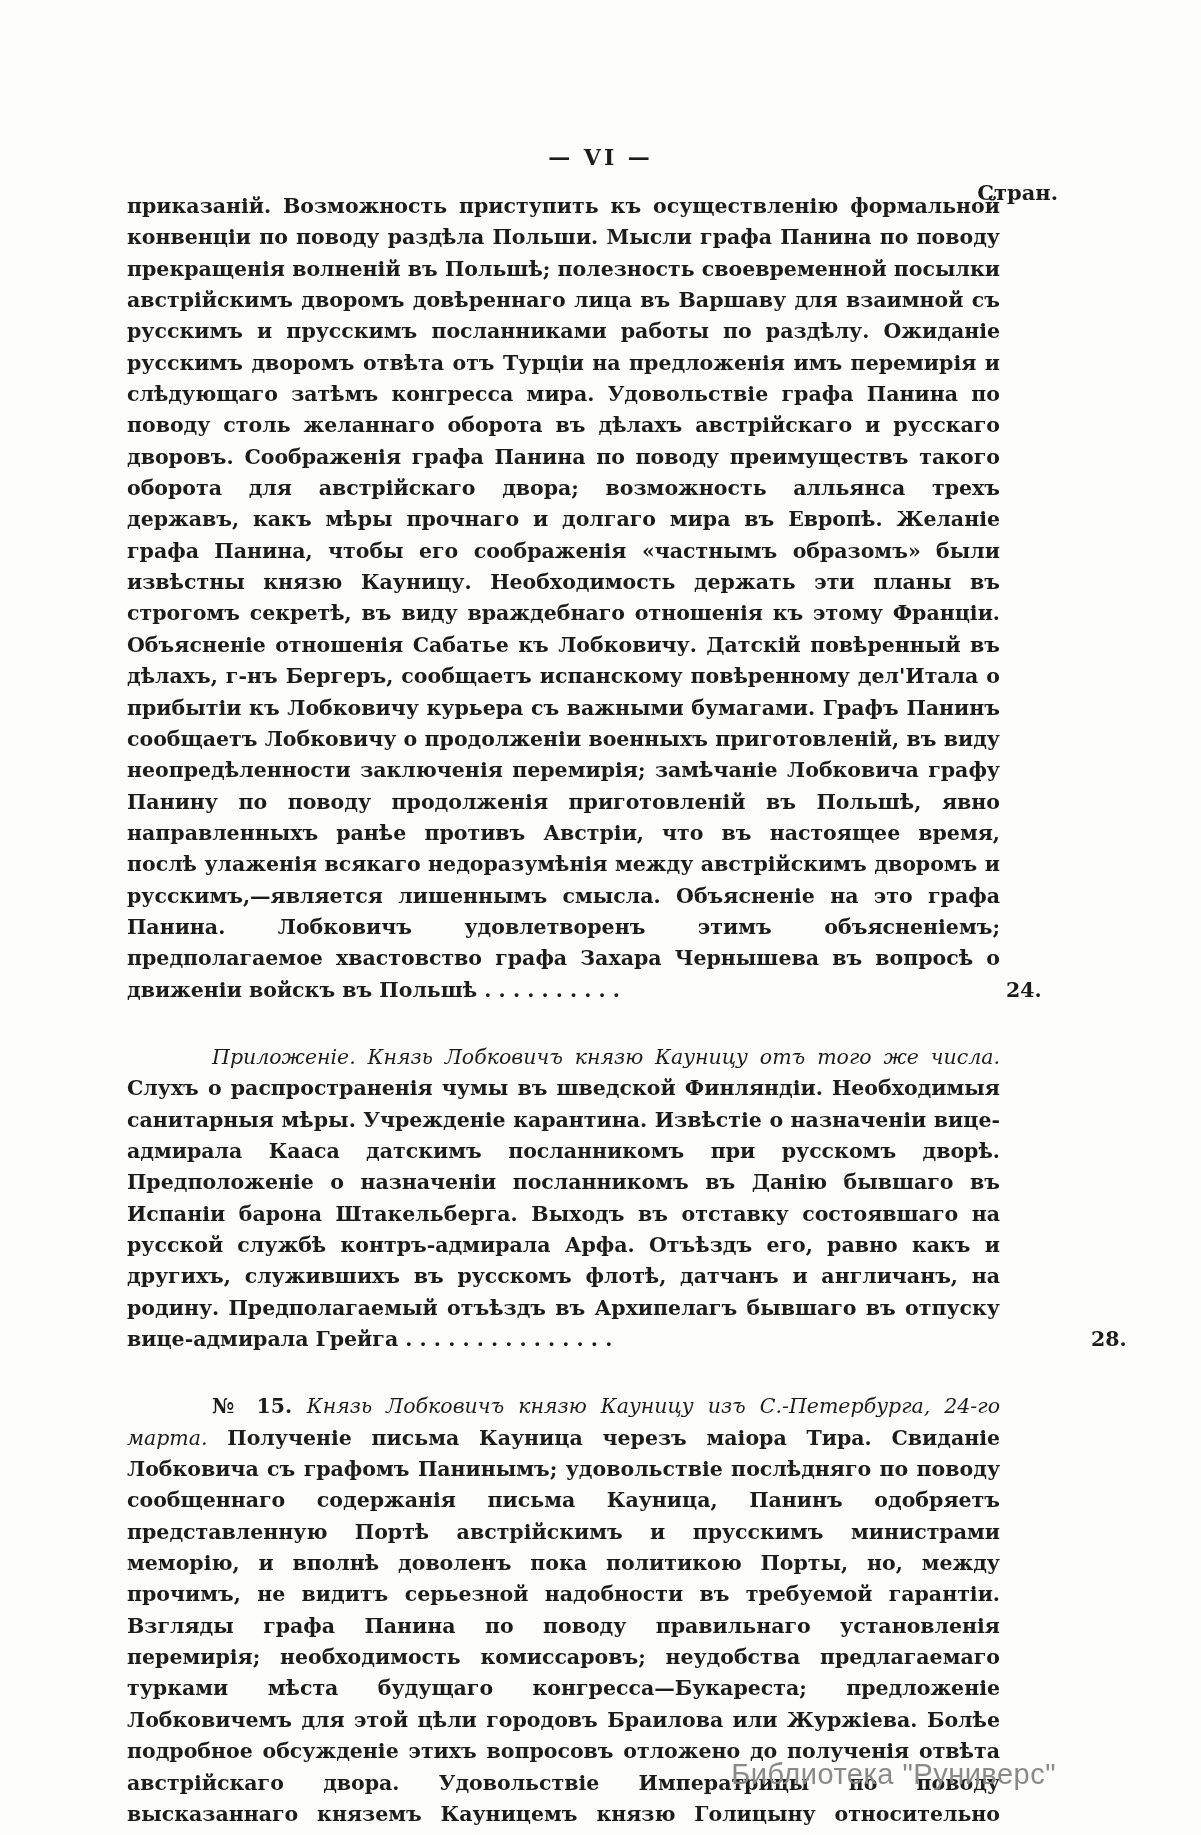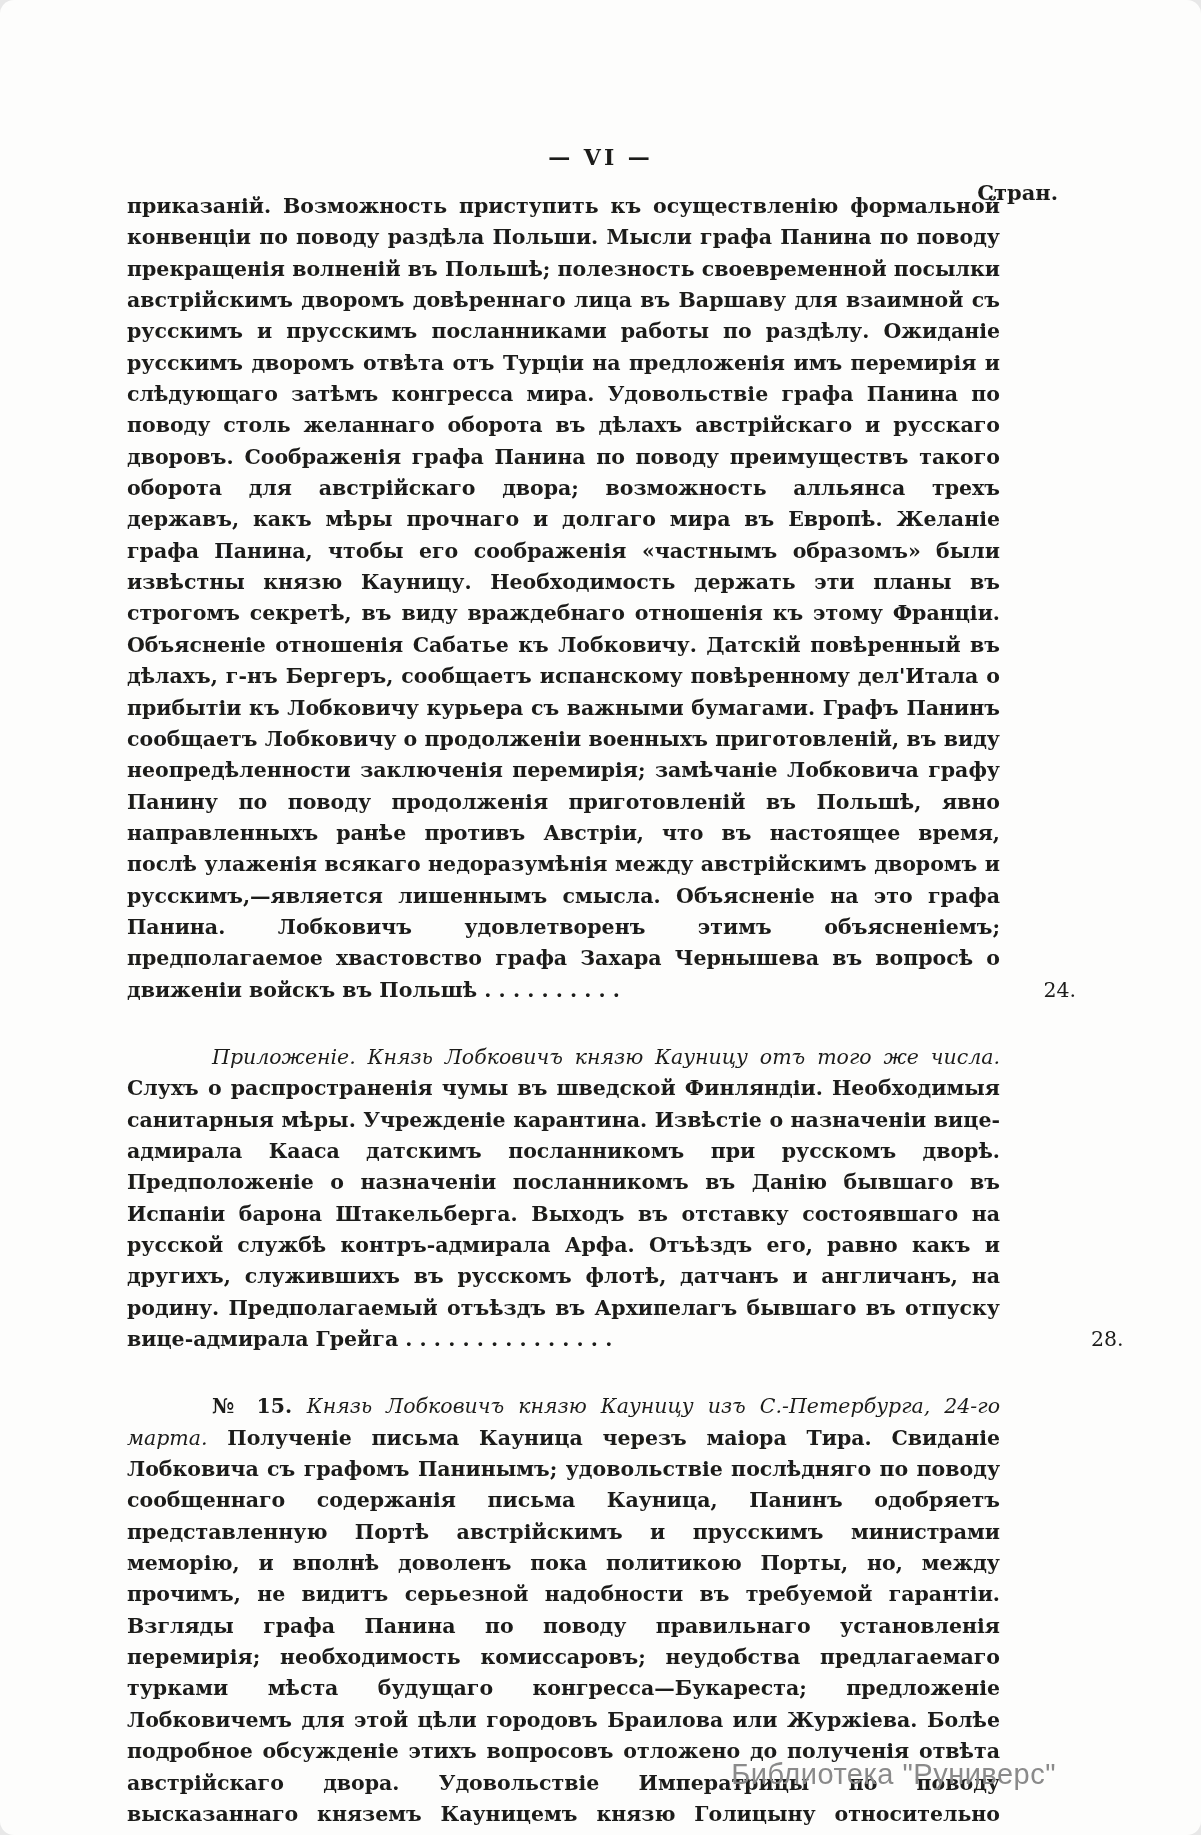--- a/index.html
+++ b/index.html
@@ -4,21 +4,20 @@
 <style>
   html,body { margin:0; padding:0; background:#e8e8e8; }
   .page {
     position:relative;
     width:1201px; height:1835px;
     margin:0 auto;
     background:#fdfdfc;
     color:#1c1c1a;
     font-family:"DejaVu Serif", serif;
     overflow:hidden;
-    border-radius:14px;
   }
   .page-header {
     position:absolute; top:144px; left:0; width:1201px;
     text-align:center;
     font-size:22px; font-weight:bold; letter-spacing:3px;
     white-space:pre;
   }
   .column-label {
     position:absolute; top:180px; left:0; width:1058px;
     text-align:right;
@@ -30,22 +29,22 @@
     font-weight:bold;
     text-align:justify;
   }
   p.toc-paragraph { margin:0; position:relative; }
   p.toc-paragraph.indented { text-indent:85px;margin-top:36px; }
   .seg-regular { font-style:normal; }
   .seg-italic  { font-style:italic; font-weight:normal; }
   .seg-bold    { font-style:normal; font-weight:bold; }
   .page-ref {
     position:absolute; right:-76px; bottom:0;
-    width:70px; text-align:right;
-    font-weight:normal; font-style:normal;
+    width:70px; 
+    font-weight:bold; font-style:normal;
   }
   .watermark {
     position:absolute; top:1758px; left:0; width:1056px;
     text-align:right;
     font-family:"Liberation Sans", sans-serif;
     font-size:29px; color:#8a8a8a;
     letter-spacing:0.5px;
   }
 </style>
 </head>

